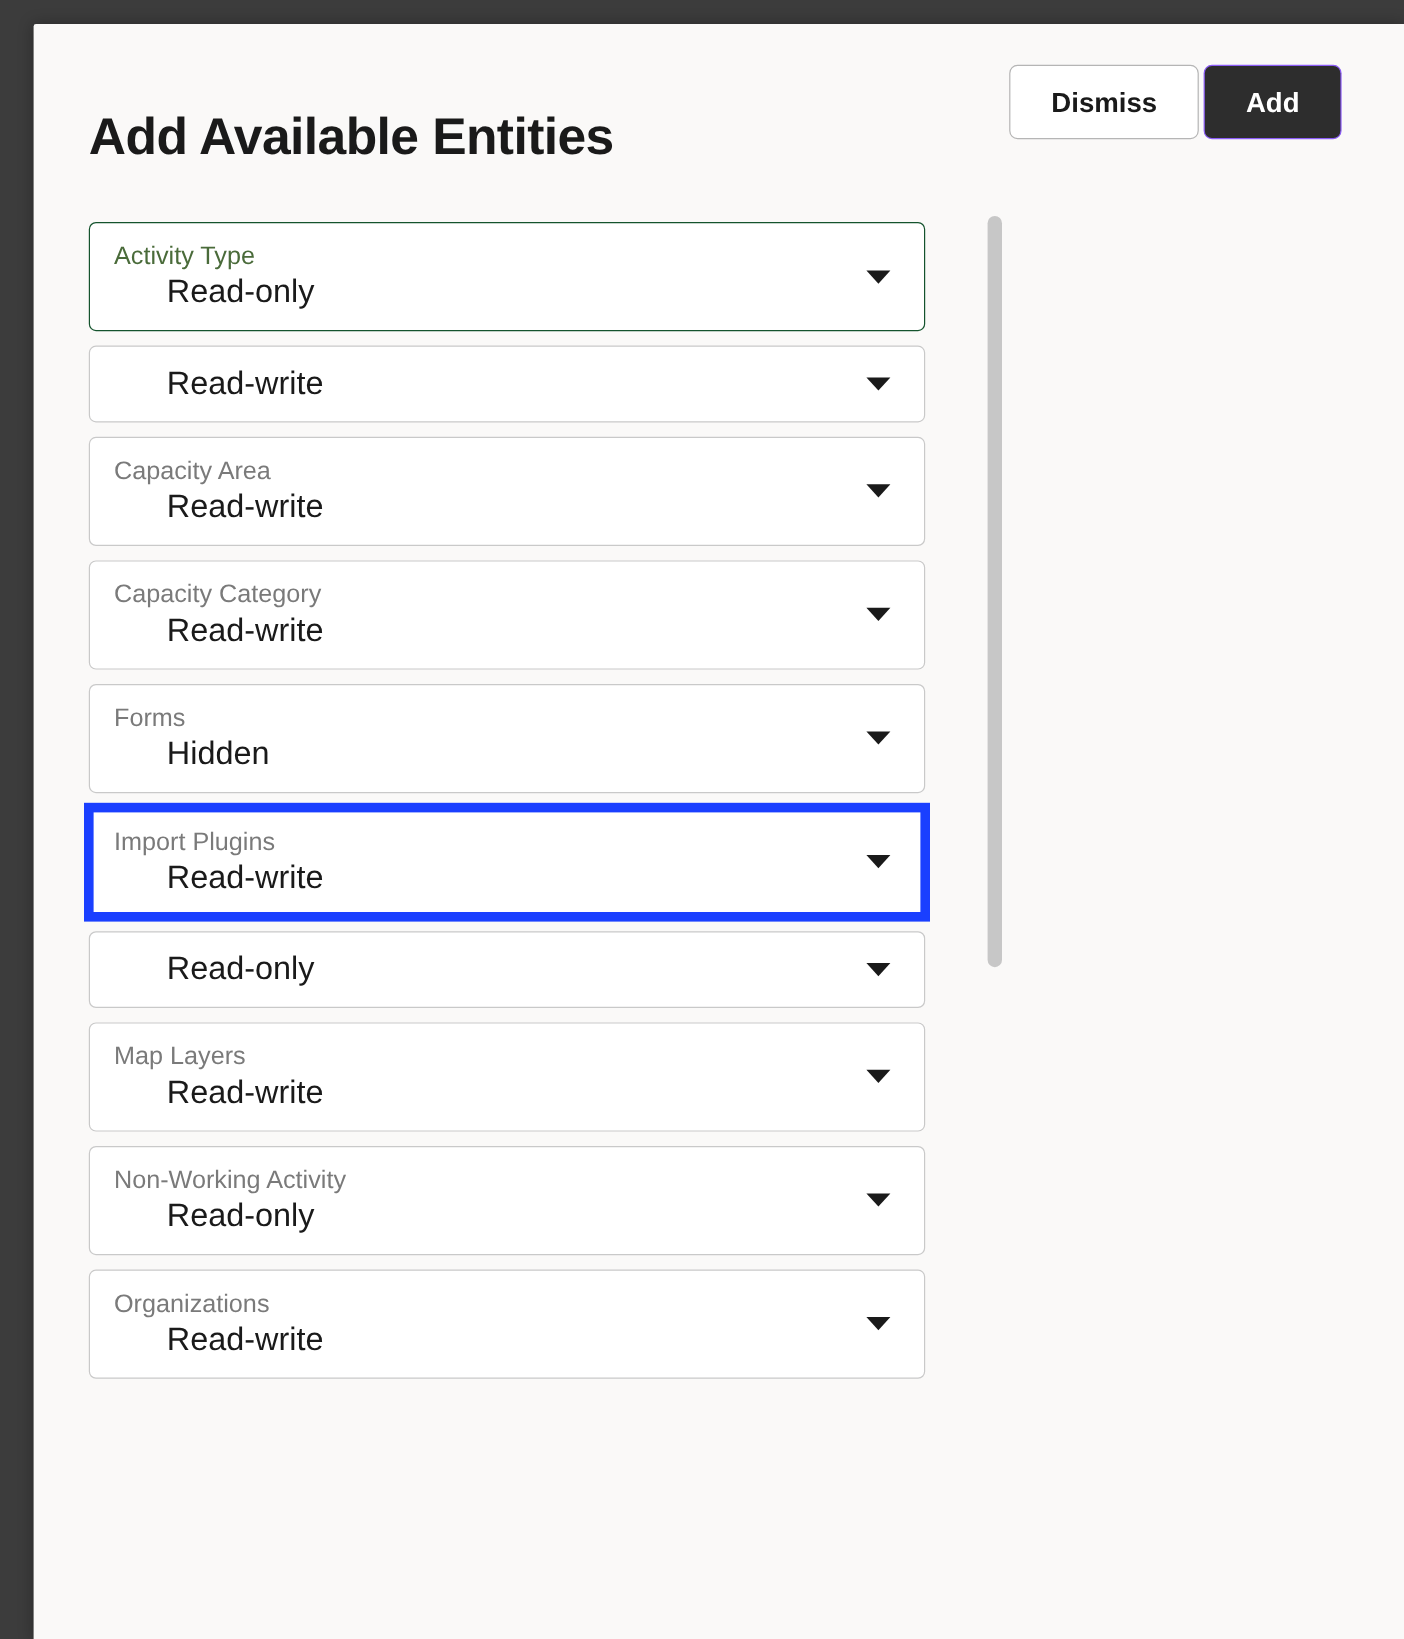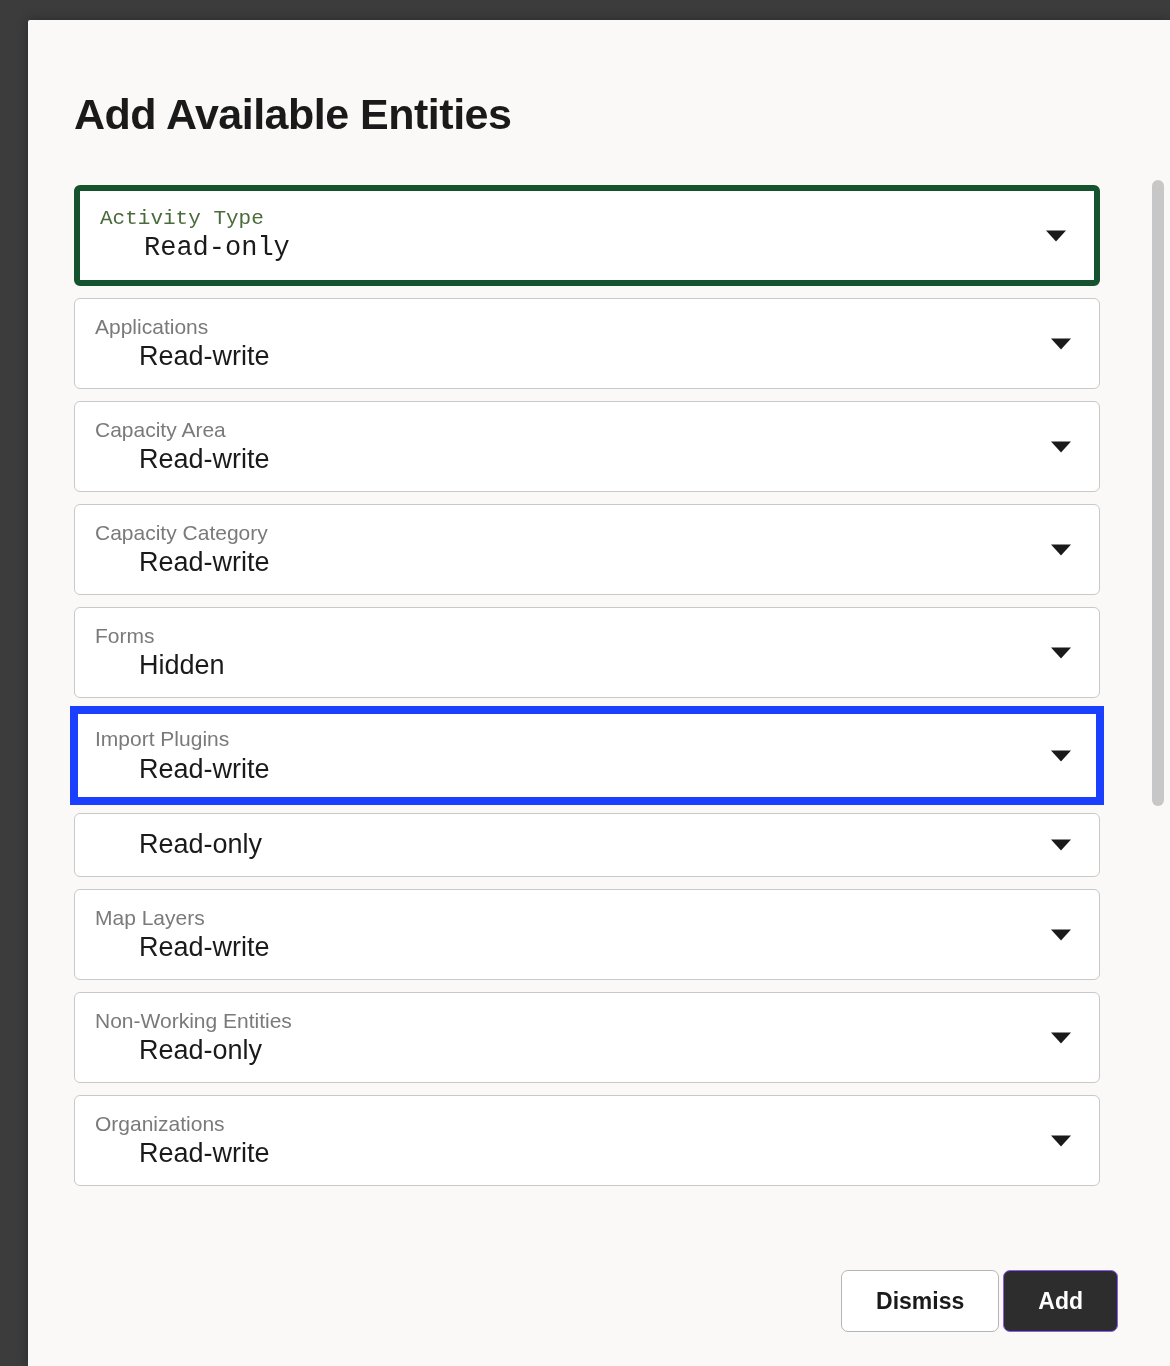--- a/index.html
+++ b/index.html
@@ -17,21 +17,21 @@
     }
     .dialog {
       position: absolute;
       left: 28px;
       top: 20px;
       right: 0;
       bottom: 0;
       background: #faf9f8;
       border-top-left-radius: 2px;
       display: flex;
-      flex-direction: column;
+      flex-direction: row;
       box-shadow: 0 0 12px rgba(0,0,0,0.3);
     }
     .dialog-body {
       flex: 1;
       padding: 70px 70px 0 46px;
       overflow: hidden;
       position: relative;
     }
     .dialog-title {
       font-size: 43px;
@@ -47,22 +47,21 @@
     }
     .field {
       position: relative;
       background: #fff;
       border: 1px solid #c9c9c9;
       border-radius: 6px;
       padding: 14px 60px 14px 20px;
       cursor: pointer;
     }
     .field.active {
-      border: 6px solid #14532d;
-      font-family: Liberation Mono, monospace;
+      border: 1px solid #14532d;
     }
     .field.active .field-label {
       color: #4a6b3a;
     }
     .field.highlight {
       outline: 8px solid #1a3fff;
       outline-offset: -4px;
       border-radius: 0;
       border-color: transparent;
     }
@@ -142,21 +141,20 @@
   <div class="dialog-body">
     <h1 class="dialog-title">Add Available Entities</h1>
 
     <div class="fields" id="fields-container">
         <div class="field active">
           <div class="field-label">Activity Type</div>
           <div class="field-value">Read-only</div>
           <div class="caret"></div>
         </div>
         <div class="field">
-          <div class="field-label">Applications</div>
           <div class="field-value">Read-write</div>
           <div class="caret"></div>
         </div>
         <div class="field">
           <div class="field-label">Capacity Area</div>
           <div class="field-value">Read-write</div>
           <div class="caret"></div>
         </div>
         <div class="field">
           <div class="field-label">Capacity Category</div>
@@ -176,21 +174,21 @@
         <div class="field">
           <div class="field-value">Read-only</div>
           <div class="caret"></div>
         </div>
         <div class="field">
           <div class="field-label">Map Layers</div>
           <div class="field-value">Read-write</div>
           <div class="caret"></div>
         </div>
         <div class="field">
-          <div class="field-label">Non-Working Entities</div>
+          <div class="field-label">Non-Working Activity</div>
           <div class="field-value">Read-only</div>
           <div class="caret"></div>
         </div>
         <div class="field">
           <div class="field-label">Organizations</div>
           <div class="field-value">Read-write</div>
           <div class="caret"></div>
         </div>
       </div>
 

